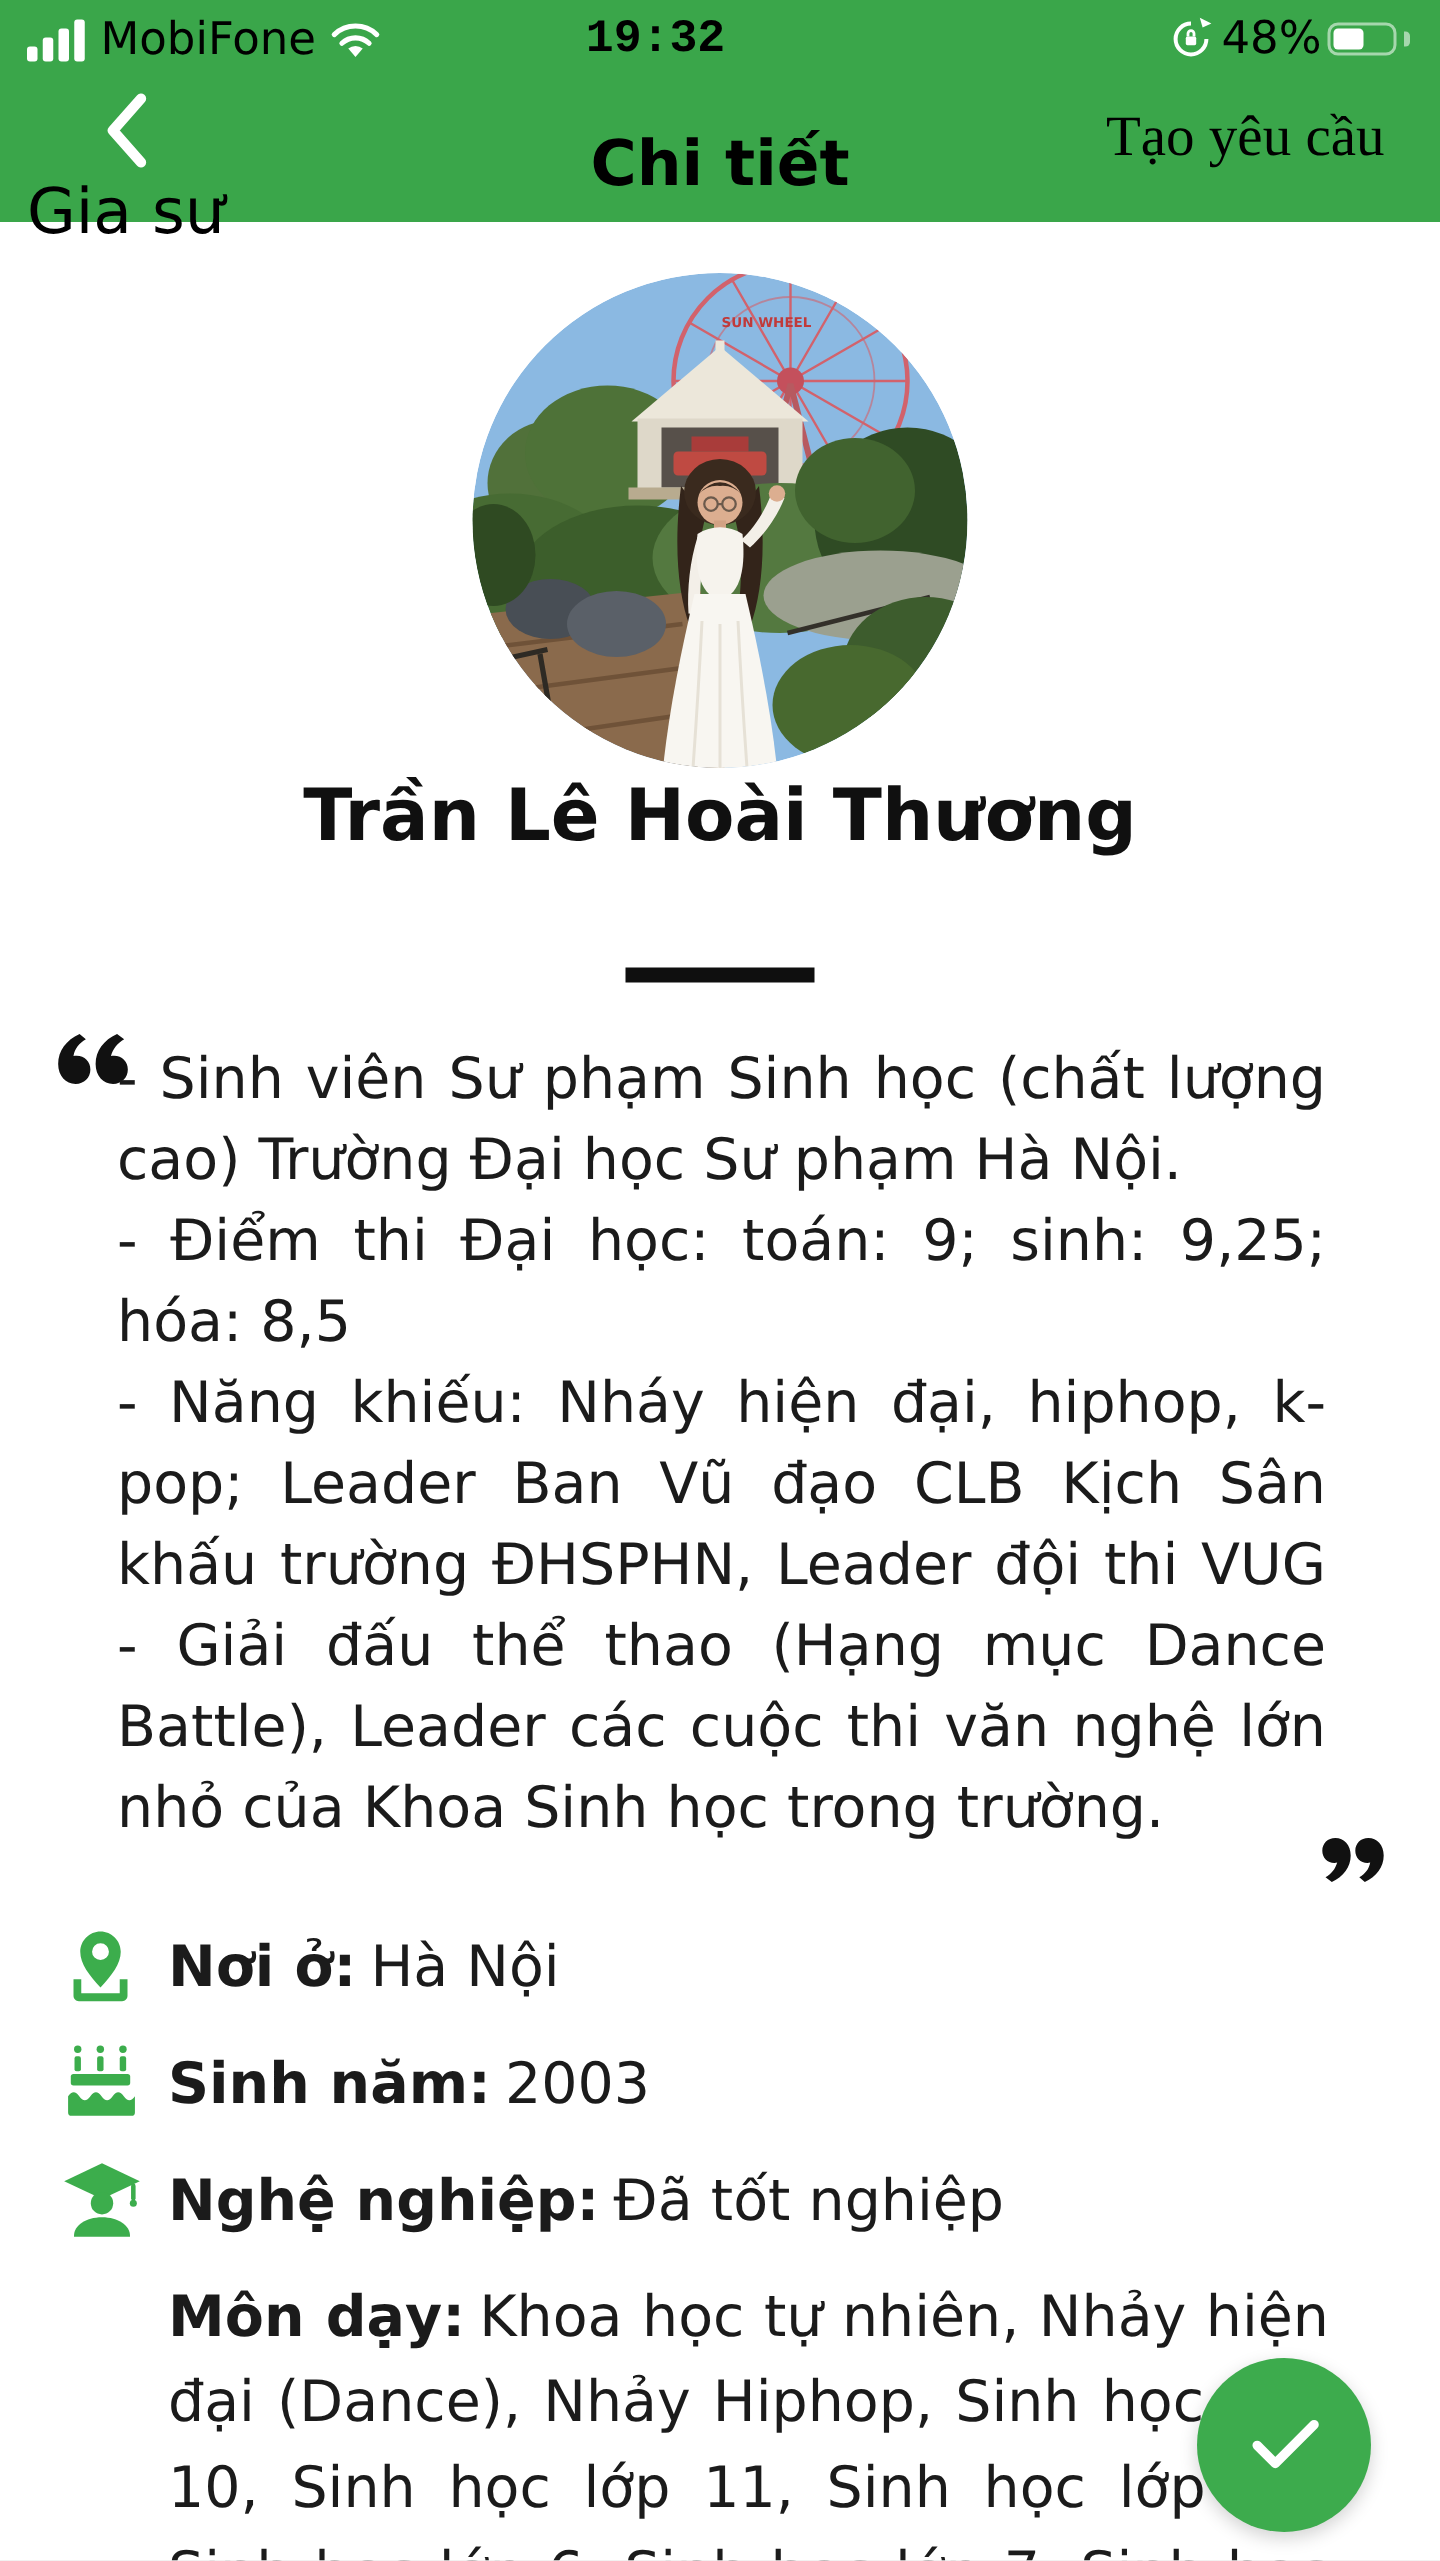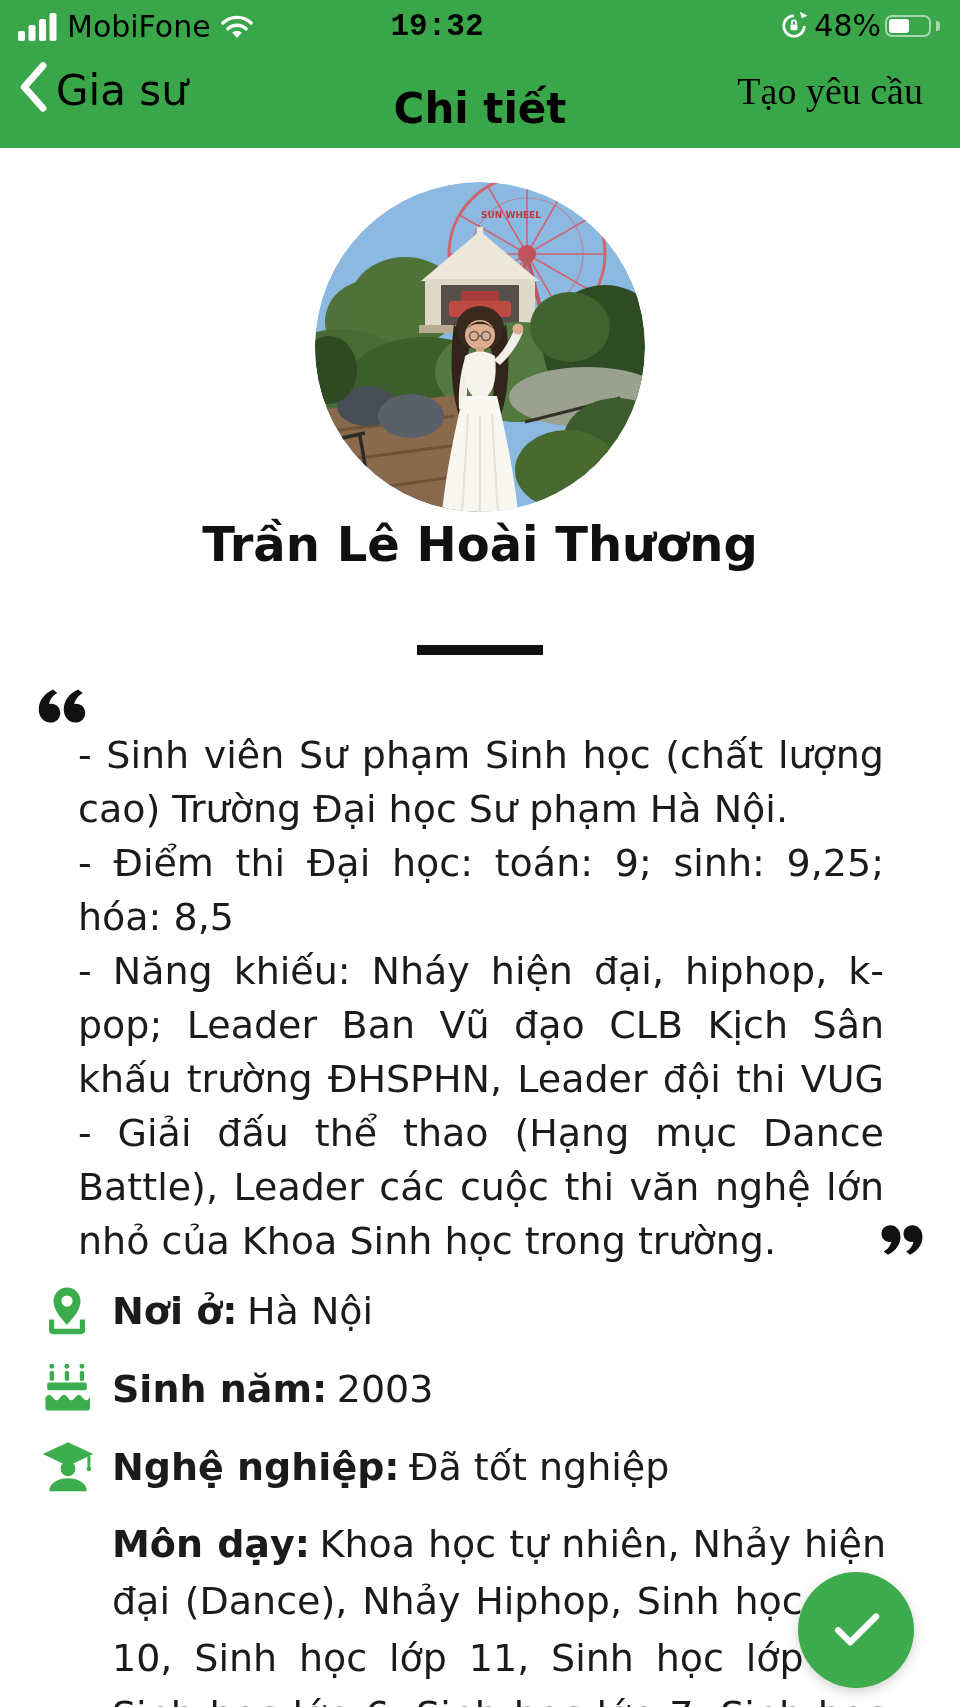--- a/index.html
+++ b/index.html
@@ -11,31 +11,31 @@
   
   .header{position:absolute;left:0;top:0;width:960px;height:148px;background:var(--header_green,#3aa64a);color:#000000;}
   .status-left{position:absolute;left:18px;top:9px;display:flex;align-items:center;gap:9px;}
   .carrier{font-size:30px;}
   .status-time{position:absolute;left:0;right:86px;top:9px;text-align:center;font-weight:700;font-size:31px;font-family:Liberation Mono, monospace;}
   .status-right{position:absolute;right:20px;top:8px;display:flex;align-items:center;gap:4px;}
   .battery-pct{font-size:30px;}
   .battery{width:46px;height:22px;border:2.5px solid rgba(255,255,255,.55);border-radius:7px;position:relative;box-sizing:border-box;}
   .battery-fill{position:absolute;left:2px;top:2px;bottom:2px;width:48%;background:#fff;border-radius:3px;}
   .battery-nub{width:4px;height:10px;background:rgba(255,255,255,.55);border-radius:0 3px 3px 0;margin-left:1px;}
-  .nav-back{position:absolute;left:18px;top:62px;display:flex;align-items:flex-end;gap:8px;cursor:pointer;}
+  .nav-back{position:absolute;left:18px;top:62px;display:flex;align-items:center;gap:8px;cursor:pointer;flex-direction:column;}
   .nav-back-label{font-size:42px;line-height:1;}
   .nav-title{position:absolute;left:0;right:0;top:70px;text-align:center;font-size:42px;font-weight:700;line-height:1;margin-top:18px;}
   .nav-action{position:absolute;right:37px;top:72px;font-size:38px;line-height:1;cursor:pointer;font-family:Liberation Serif, serif;}
   
   .avatar{position:absolute;left:315px;top:182px;width:330px;height:330px;border-radius:50%;overflow:hidden;}
   .name{position:absolute;left:0;right:0;top:516px;text-align:center;font-size:48px;font-weight:700;color:#101010;}
   .divider{position:absolute;left:417px;top:645px;width:126px;height:10px;background:#0f0f0f;}
   .quote-open{position:absolute;left:37px;top:688px;color:#111;}
   .quote-close{position:absolute;right:36px;top:1224px;color:#111;transform:rotate(180deg);}
-  .bio{position:absolute;left:78px;top:728px;width:806px;font-size:38px;line-height:54px;text-align:justify;color:#1b1b1b;}
+  .bio{position:absolute;left:78px;top:692px;width:806px;font-size:38px;line-height:54px;text-align:justify;color:#1b1b1b;}
   .bio p{margin:0;}
   
   .info{position:absolute;left:40px;top:1282px;width:846px;}
   .info-row{display:flex;align-items:flex-end;margin-bottom:20px;}
   .info-icon{flex:0 0 58px;height:58px;color:var(--icon_green,#3cad4c);}
   .info-text{margin:0 0 0 14px;font-size:38px;line-height:57px;text-align:justify;width:774px;}
   .info-text b{font-weight:700;margin-right:.25em;}
   
   .fab{position:absolute;left:798px;top:1572px;width:116px;height:116px;border-radius:50%;
        background:var(--fab_green,#3dab4d);display:flex;align-items:center;justify-content:center;

